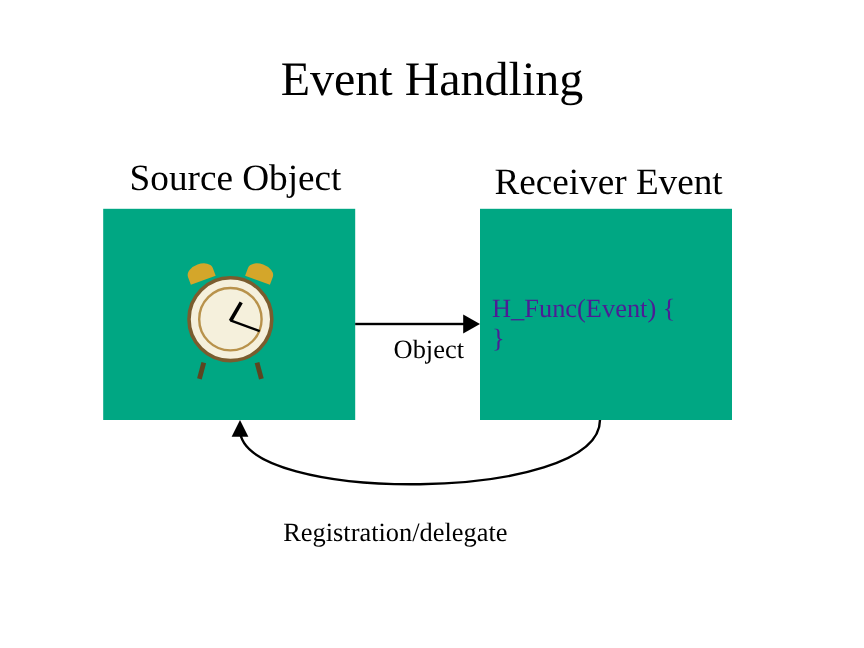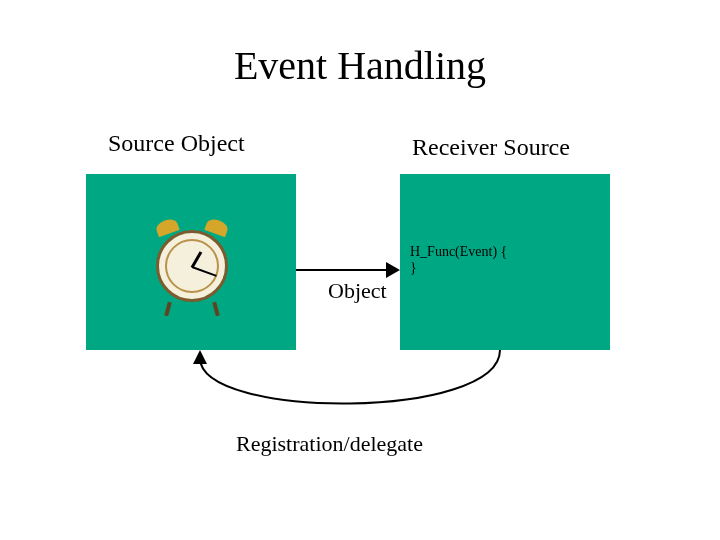--- a/index.html
+++ b/index.html
@@ -20,39 +20,39 @@
   .title {
     position: absolute;
     top: 42px;
     left: 0;
     width: 720px;
     text-align: center;
     font-size: 40px;
   }
   .label {
     position: absolute;
-    font-size: 24px;
+    font-size: 31px;
   }
   .source-label { top: 130px; left: 108px; }
   .receiver-label { top: 134px; left: 412px; }
   .box {
     position: absolute;
     width: 210px;
     height: 176px;
     background: #00a783;
     top: 174px;
   }
   .source-box { left: 86px; }
   .receiver-box { left: 400px; }
   .code {
     position: absolute;
     top: 70px;
     left: 10px;
-    font-size: 14px;
-    color: #000000;
+    font-size: 22px;
+    color: #4c1d95;
     line-height: 1.15;
     white-space: pre;
   }
   .event-label {
     position: absolute;
     top: 278px;
     left: 328px;
     font-size: 22px;
   }
   .reg-label {
@@ -159,21 +159,21 @@
   .clock .leg.right { right: 14px; transform: rotate(-15deg); }
 </style>
 </head>
 <body>
 
 <div class="slide">
 
   <div class="title">Event Handling</div>
 
   <div class="label source-label">Source Object</div>
-  <div class="label receiver-label">Receiver Source</div>
+  <div class="label receiver-label">Receiver Event</div>
 
   <div class="box source-box">
     <div class="clock">
       <div class="bell left"></div>
       <div class="bell right"></div>
       <div class="face">
         <div class="hand hour"></div>
         <div class="hand minute"></div>
       </div>
       <div class="leg left"></div>

